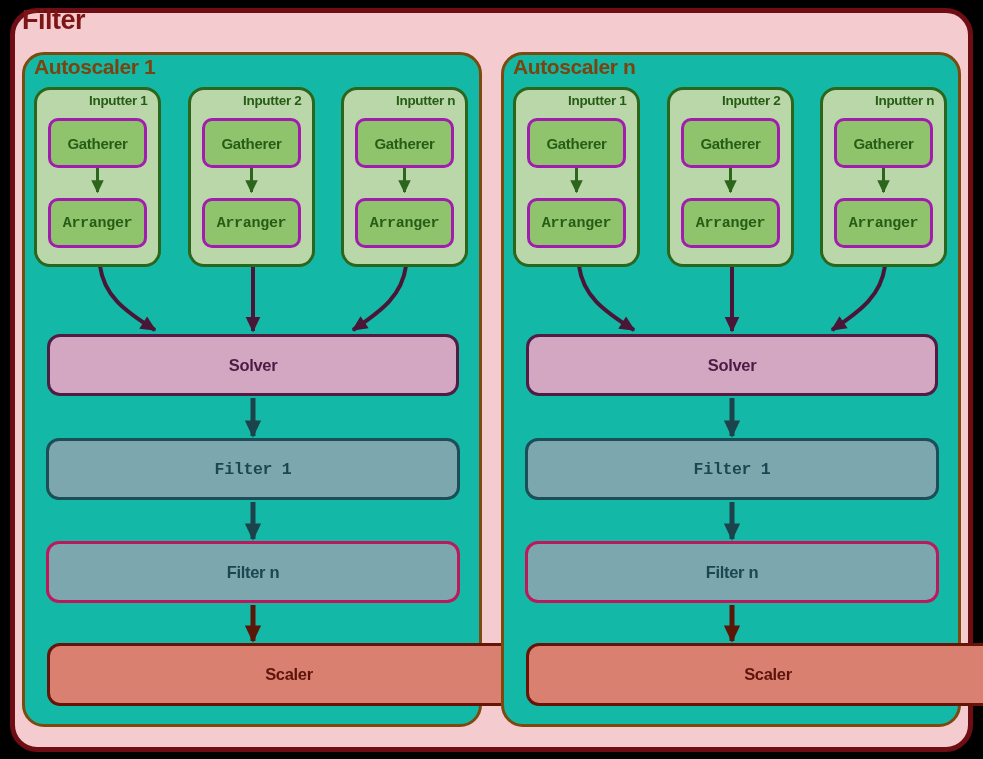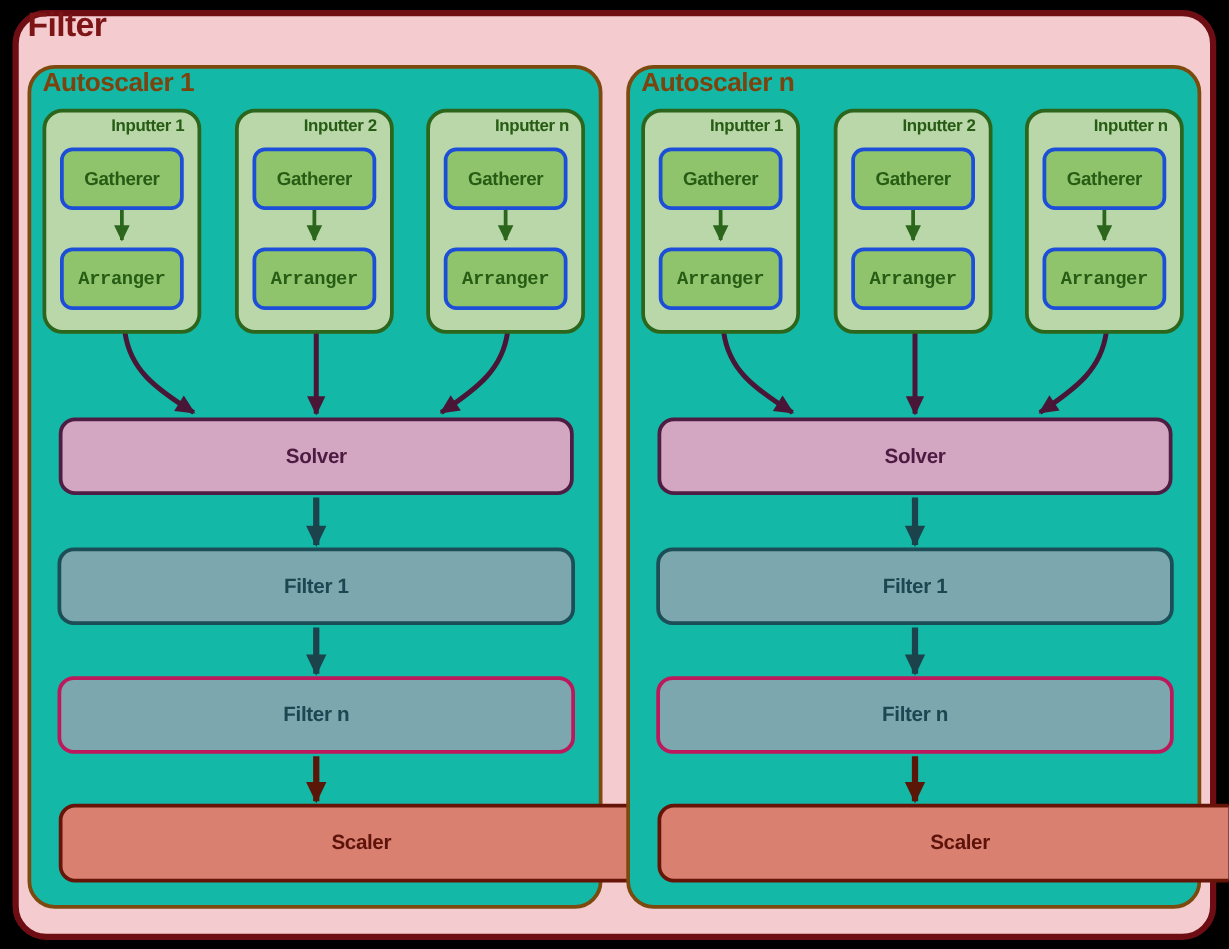--- a/index.html
+++ b/index.html
@@ -26,34 +26,34 @@
   .panel-svg{position:absolute;left:-3px;top:-3px;width:460px;height:675px;}
   .inputter{
     position:absolute;top:32px;width:127px;height:180px;
     background:#b9d7a8;border:3px solid #2c661c;border-radius:16px;
   }
   .inputter-title{
     position:absolute;left:8px;top:3px;font-size:13.5px;letter-spacing:-0.3px;color:#275c15;margin-left:44px;
   }
   .subnode{
     position:absolute;left:11px;width:99px;height:50px;
-    background:#8fc46c;border:3px solid #1d4ed8;border-radius:10px;
+    background:#8fc46c;border:3px solid #a21caf;border-radius:10px;
     display:flex;align-items:center;justify-content:center;
     font-size:15px;letter-spacing:-0.3px;color:#275c15;
   }
   .subnode.gatherer{top:28px;}
   .subnode.arranger{top:108px;font-family:Liberation Mono, monospace;}
   .inputter-arrow-svg{position:absolute;left:0;top:0;width:121px;height:174px;}
   .bignode{
     position:absolute;height:62px;border-radius:13px;
     display:flex;align-items:center;justify-content:center;
     font-size:16.5px;letter-spacing:-0.3px;
   }
   .solver{left:22px;top:279px;width:412px;background:#d3a6c2;border:3px solid #4f1c44;color:#4d1b42;text-align:center;}
-  .filter1{left:21px;top:383px;width:414px;background:#7ca7ae;border:3px solid #1c4e57;color:#1c4652;}
+  .filter1{left:21px;top:383px;width:414px;background:#7ca7ae;border:3px solid #1c4e57;color:#1c4652;font-family:Liberation Mono, monospace;}
   .filtern{left:21px;top:486px;width:414px;background:#7ca7ae;border:3px solid #be185d;color:#1c4652;}
   .scaler{left:22px;top:588px;width:484px;height:63px;background:#d98070;border:3px solid #661407;color:#5e130a;}
   .defs-holder{position:absolute;width:0;height:0;overflow:hidden;}
 </style>
 </head>
 <body>
 
 <svg class="defs-holder">
   <defs>
     <marker id="ah-green" viewBox="0 0 12 12" refX="10" refY="6" markerWidth="5" markerHeight="5" orient="auto">

